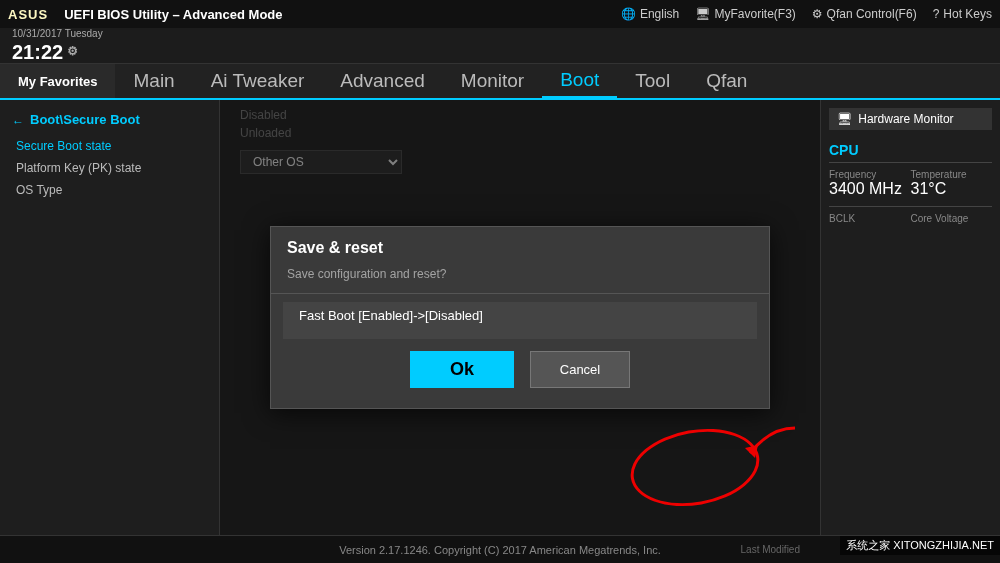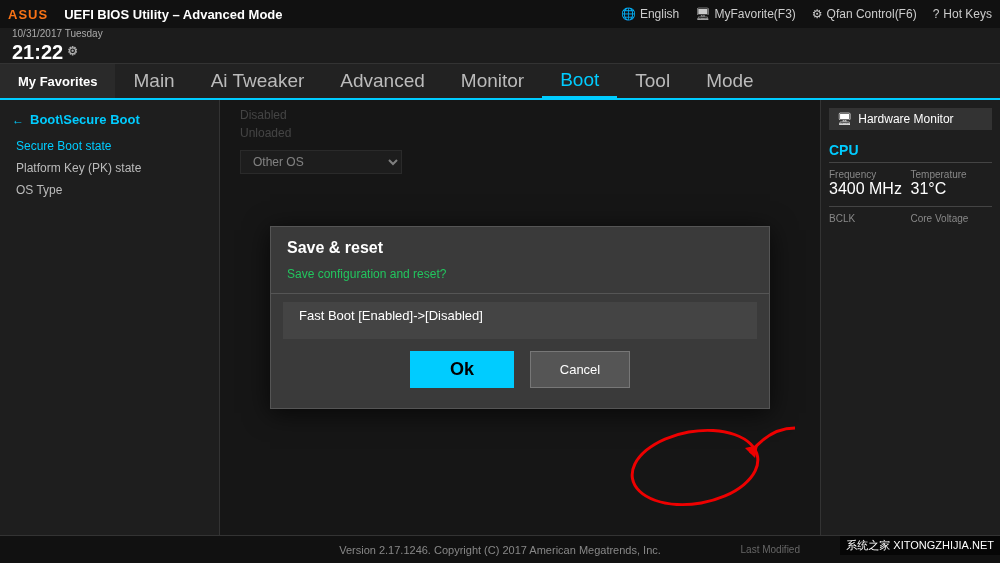--- a/index.html
+++ b/index.html
@@ -16,21 +16,21 @@
     
     .top-bar {
       background: #111;
       height: 28px;
       display: flex;
       align-items: center;
       padding: 0 8px;
       gap: 16px;
     }
     .asus-logo {
-      color: #f97316;
+      color: #fef9c3;
       font-weight: bold;
       font-size: 13px;
       letter-spacing: 1px;
     }
     .bios-title {
       color: #fff;
       font-size: 13px;
       font-weight: bold;
     }
     .top-bar-icons {
@@ -241,21 +241,21 @@
       padding: 12px 16px 4px;
     }
     .dialog-title {
       font-size: 16px;
       font-weight: bold;
       color: #fff;
       margin-bottom: 2px;
     }
     .dialog-subtitle {
       font-size: 12px;
-      color: #22c55e;
+      color: #a3a3a3;
       margin-top: 10px;
     }
     .dialog-divider {
       border-top: 1px solid #555;
       margin: 8px 0;
     }
     .dialog-change {
       padding: 6px 16px 16px;
       font-size: 13px;
       color: #fff;
@@ -395,21 +395,21 @@
   <div class="nav-item">
     <span>Monitor</span>
   </div>
   <div class="nav-item active">
     <span>Boot</span>
   </div>
   <div class="nav-item">
     <span>Tool</span>
   </div>
   <div class="nav-item">
-    <span>Mode</span>
+    <span>Qfan</span>
   </div>
 </div>
 
 <div class="content">
 
   <div class="sidebar">
     <div class="sidebar-header">
       <span class="sidebar-arrow">←</span>
       <span>Boot\Secure Boot</span>
     </div>

